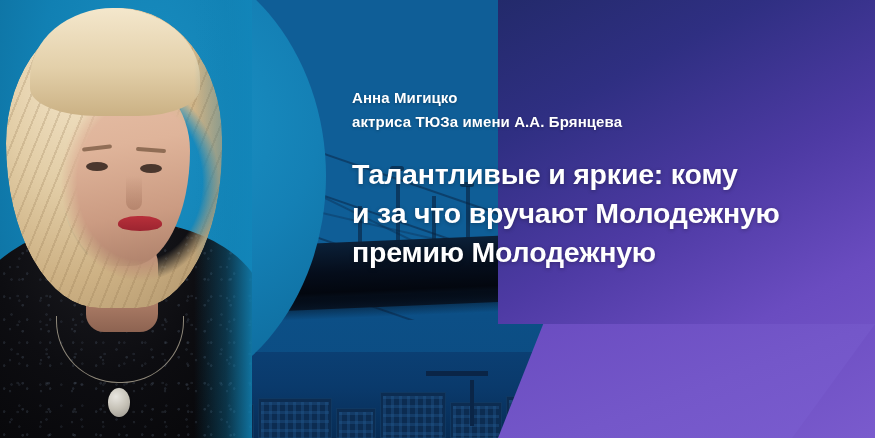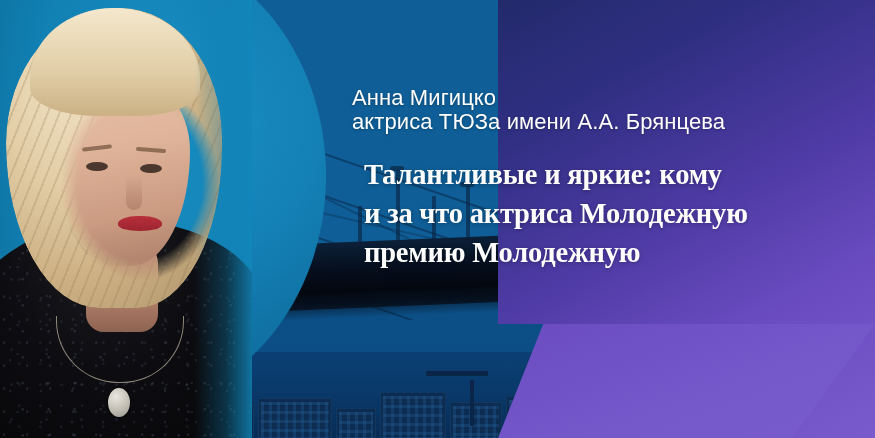--- a/index.html
+++ b/index.html
@@ -296,38 +296,37 @@
   
   .text-block {
     position: absolute;
     left: 352px;
     top: 86px;
     width: 510px;
     z-index: 9;
   }
   .kicker {
     color: #ffffff;
-    font-size: 22px;
+    font-size: 15px;
     line-height: 23.5px;
-    font-weight: 400;
+    font-weight: 700;
     letter-spacing: .1px;
     margin: 0 0 22px 0;
     text-shadow: 0 1px 3px rgba(0,0,0,.28);
   }
   .kicker .name { display:block; }
   .kicker .role { display:block; }
   .headline {
     color: #ffffff;
     font-size: 28.5px;
     line-height: 39px;
     font-weight: 700;
     letter-spacing: -.2px;
-    margin: 12px;
+    margin: 0;
     text-shadow: 0 1px 4px rgba(0,0,0,.30);
-    font-family: Liberation Serif, serif;
   }
   .headline span { display: block; }
 </style>
 </head>
 <body>
 
 <div class="banner">
 
   <div class="photo-sky"></div>
 
@@ -394,18 +393,18 @@
     <div class="pt-fade"></div>
   </div>
 
   <div class="text-block">
     <p class="kicker">
       <span class="name">Анна Мигицко</span>
       <span class="role">актриса ТЮЗа имени А.А. Брянцева</span>
     </p>
     <h1 class="headline">
       <span>Талантливые и яркие: кому</span>
-      <span>и за что актриса Молодежную</span>
+      <span>и за что вручают Молодежную</span>
       <span>премию Молодежную</span>
     </h1>
   </div>
 
 </div>
 
 </body></html>

